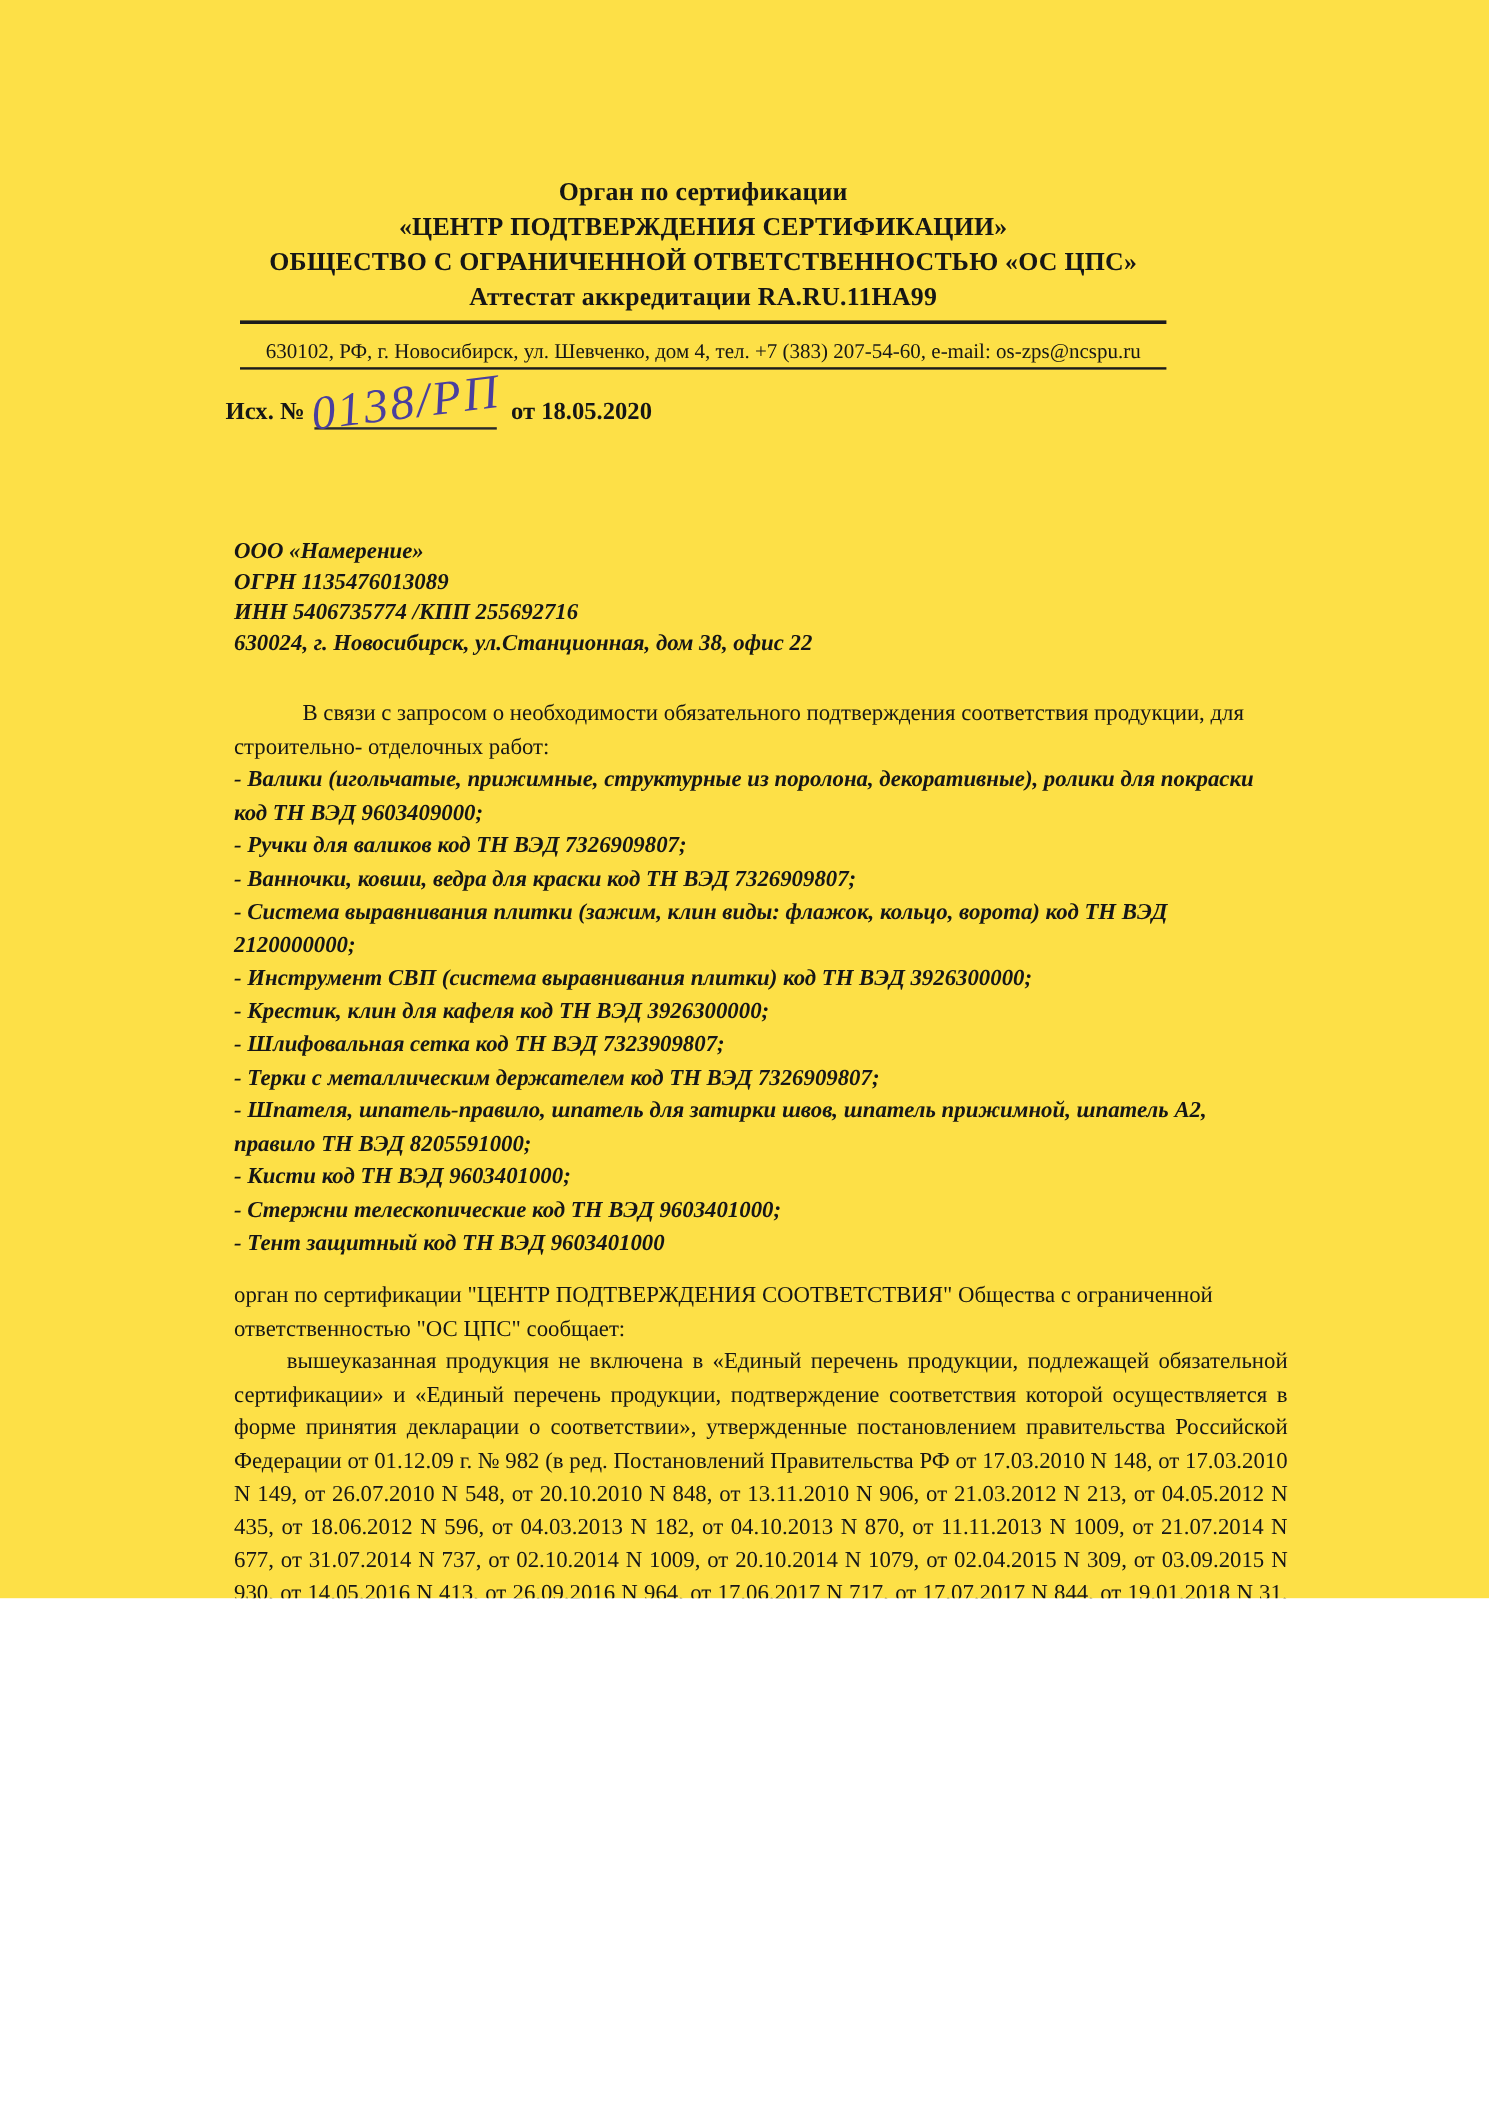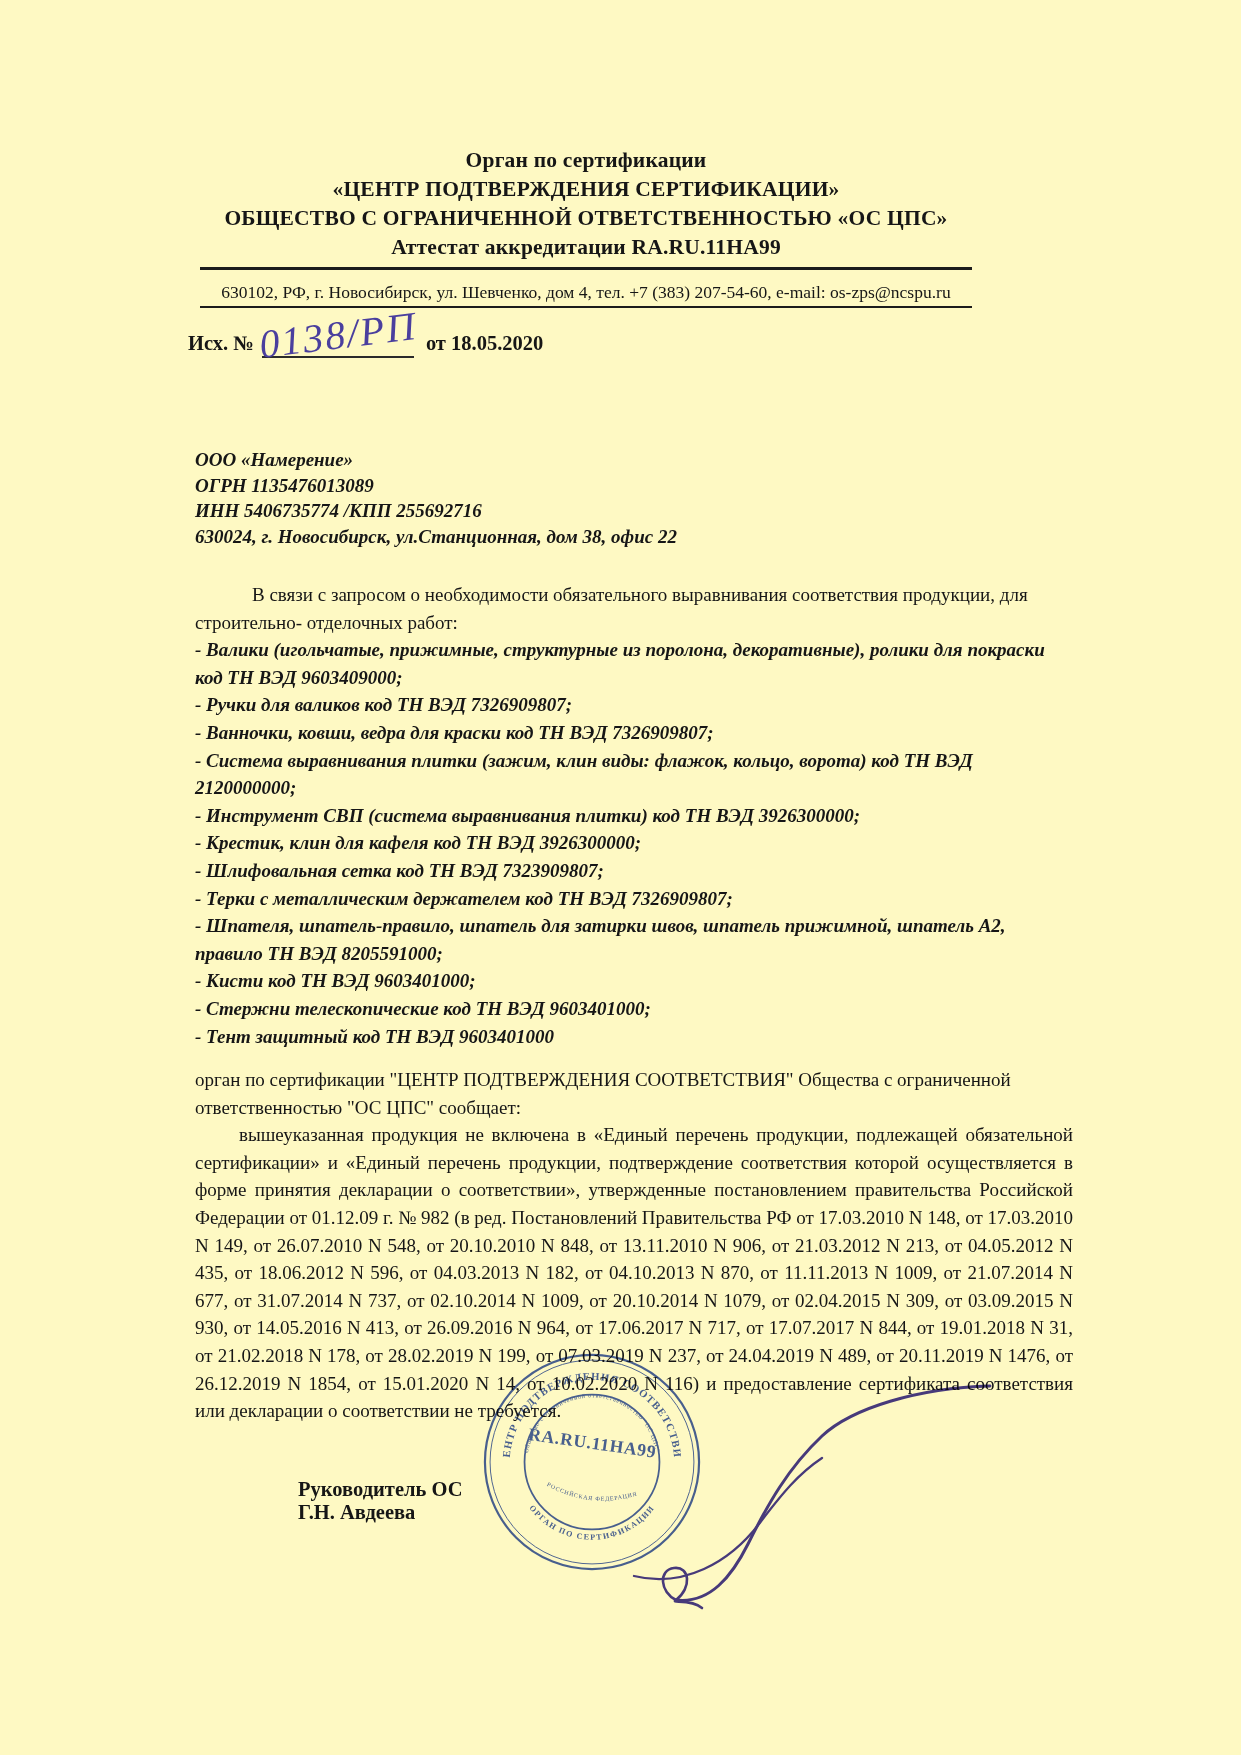--- a/index.html
+++ b/index.html
@@ -1,18 +1,18 @@
 <!DOCTYPE html>
 <html lang="ru"><head>
 <meta charset="utf-8">
 <style>
   * { margin:0; padding:0; box-sizing:border-box; }
   html,body { background:#ffffff; }
   .page {
-    position:relative; width:1241px; height:1755px; background:#fef9c3;
+    position:relative; width:1241px; height:1332px; background:#fde047;
     font-family:"Liberation Serif","DejaVu Serif",serif; color:#161616; overflow:hidden;
   }
   
   .letterhead {
     position:absolute; top:146px; left:200px; width:772px;
     text-align:center; font-weight:700; font-size:21.5px; line-height:29px; letter-spacing:.2px;
   }
   .address-bar {
     position:absolute; top:267px; left:200px; width:772px;
     border-top:3px solid #1c1c1c; border-bottom:2px solid #1c1c1c;
@@ -72,21 +72,21 @@
   </div>
 
   <div class="recipient">
     <div>ООО «Намерение»</div>
     <div>ОГРН 1135476013089</div>
     <div>ИНН 5406735774 /КПП 255692716</div>
     <div>630024, г. Новосибирск, ул.Станционная, дом 38, офис 22</div>
   </div>
 
   <div class="body-text">
-    <p class="intro">В связи с запросом о необходимости обязательного выравнивания соответствия продукции, для строительно- отделочных работ:</p>
+    <p class="intro">В связи с запросом о необходимости обязательного подтверждения соответствия продукции, для строительно- отделочных работ:</p>
     <ul class="products">
       <li>- Валики (игольчатые, прижимные, структурные из поролона, декоративные), ролики для покраски код ТН ВЭД 9603409000;</li>
       <li>- Ручки для валиков код ТН ВЭД 7326909807;</li>
       <li>- Ванночки, ковши, ведра для краски код ТН ВЭД 7326909807;</li>
       <li>- Система выравнивания плитки (зажим, клин виды: флажок, кольцо, ворота) код ТН ВЭД 2120000000;</li>
       <li>- Инструмент СВП (система выравнивания плитки) код ТН ВЭД 3926300000;</li>
       <li>- Крестик, клин для кафеля код ТН ВЭД 3926300000;</li>
       <li>- Шлифовальная сетка код ТН ВЭД 7323909807;</li>
       <li>- Терки с металлическим держателем код ТН ВЭД 7326909807;</li>
       <li>- Шпателя, шпатель-правило, шпатель для затирки швов, шпатель прижимной, шпатель А2, правило ТН ВЭД 8205591000;</li>

